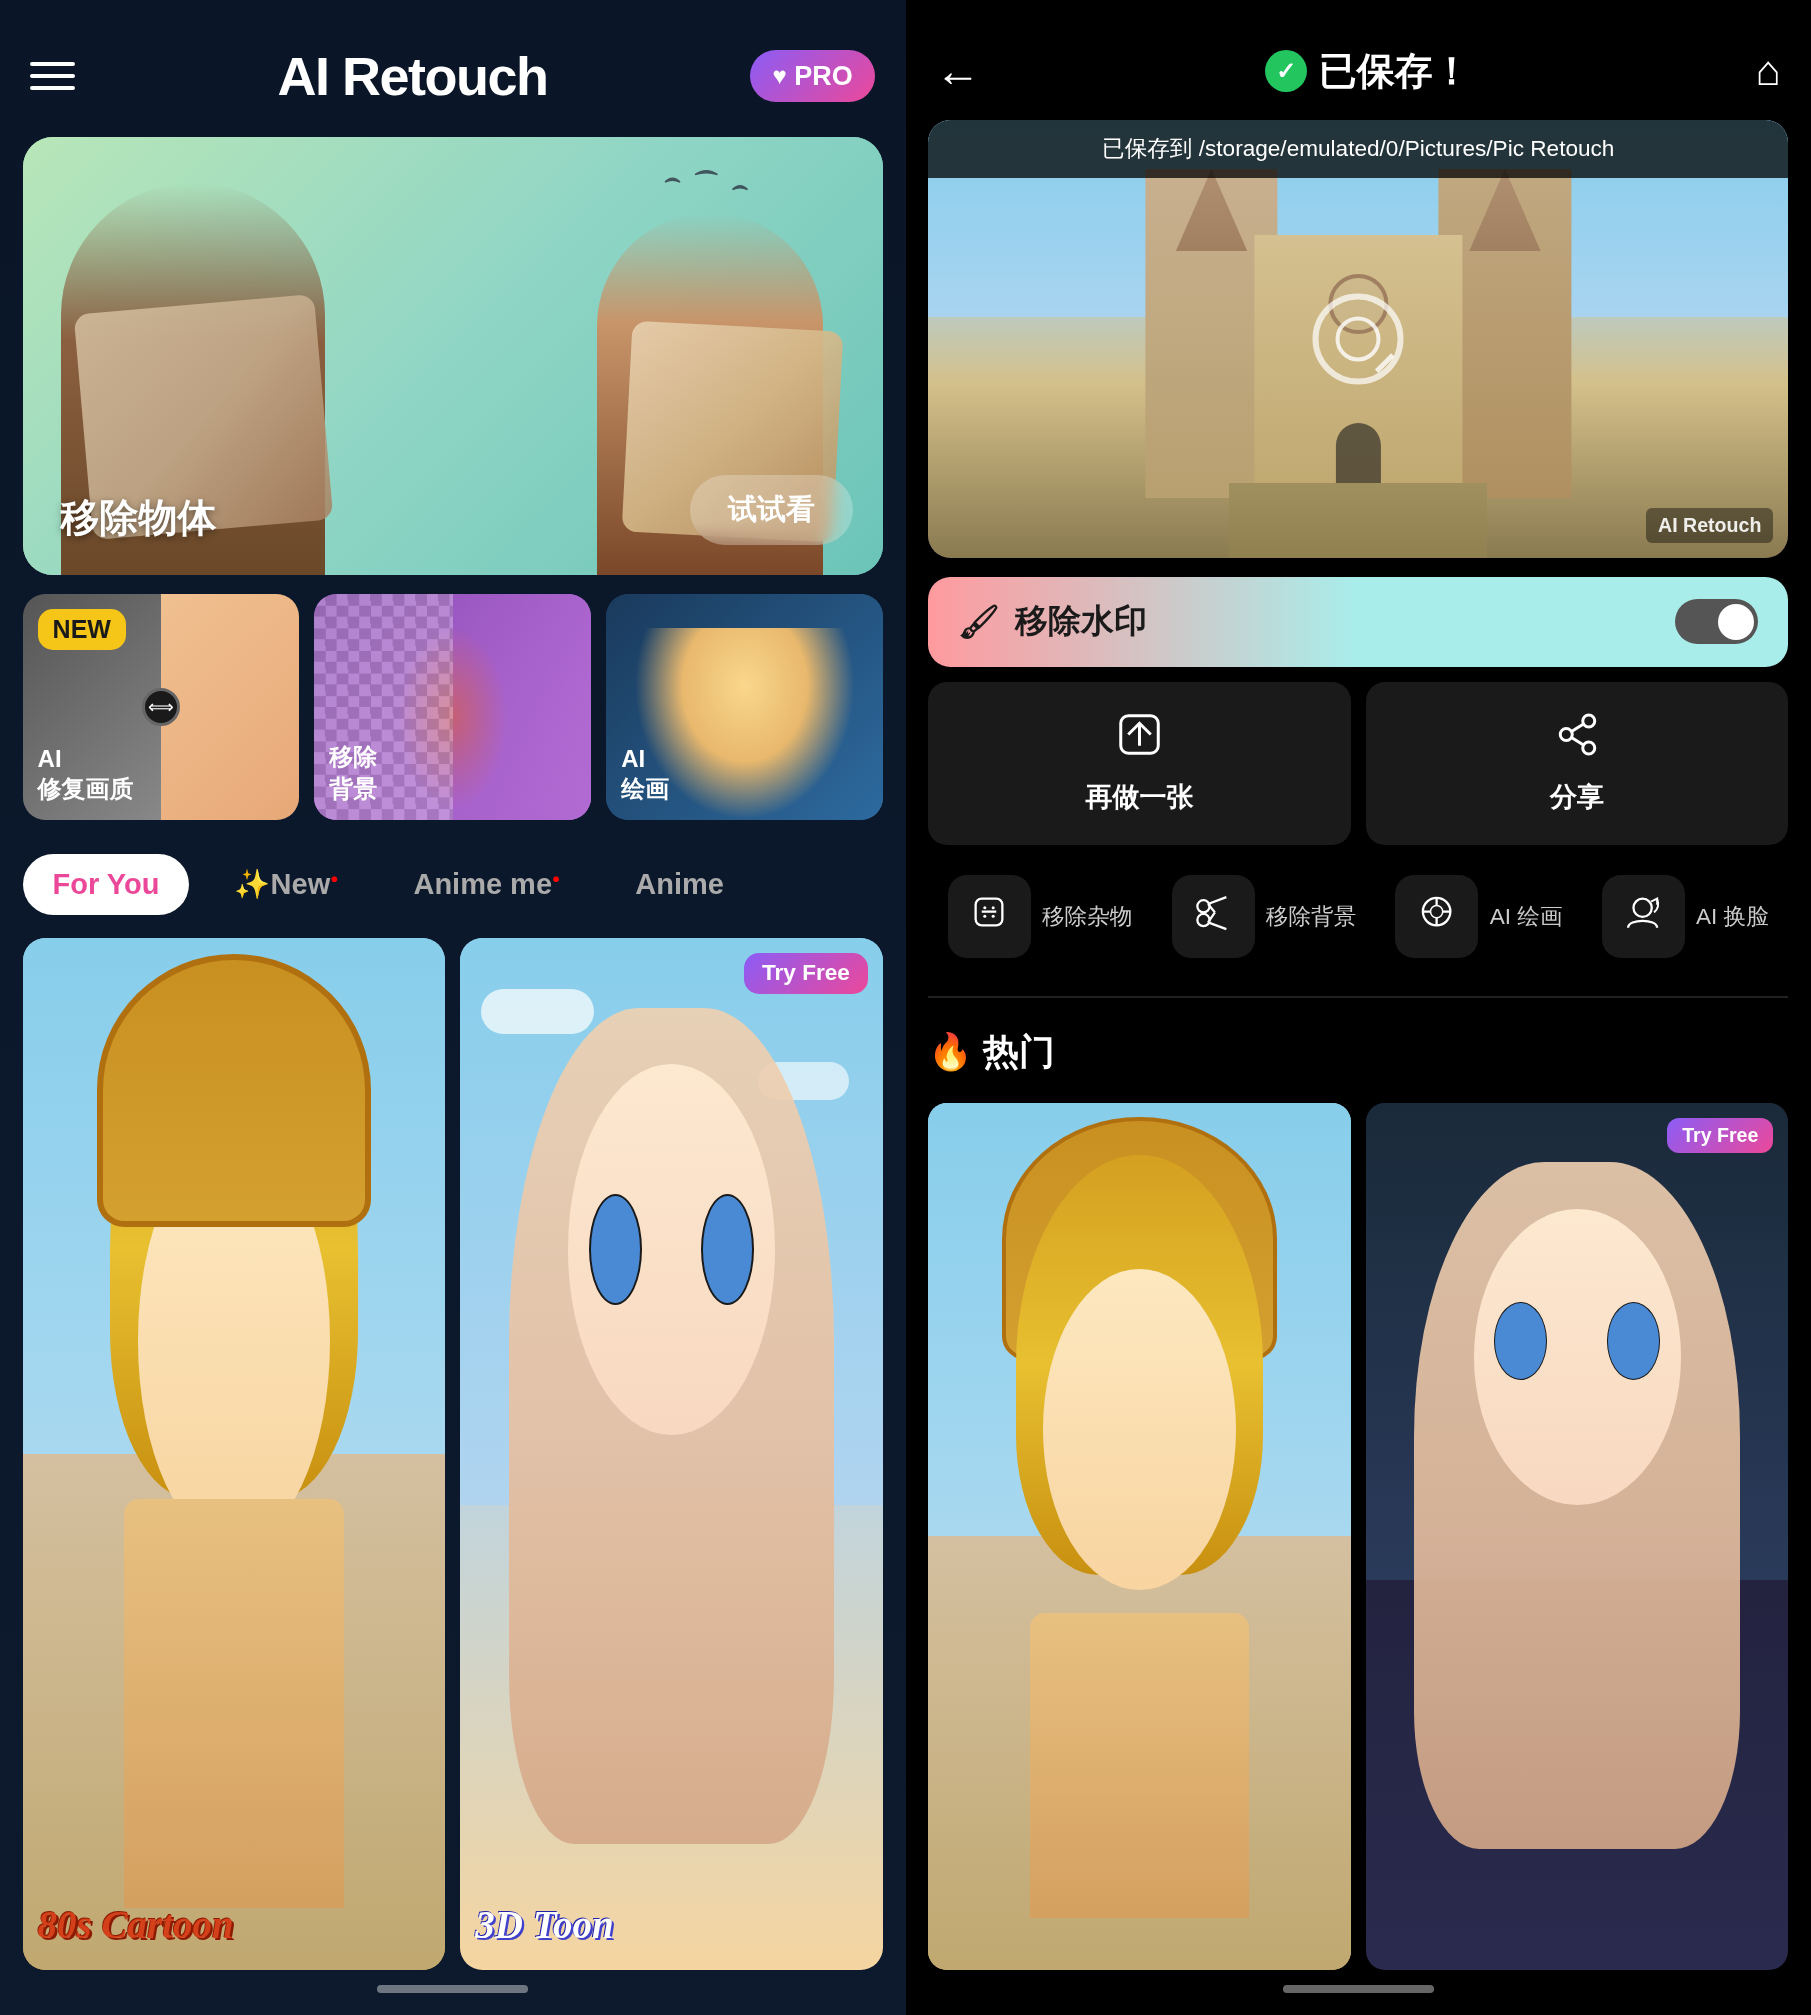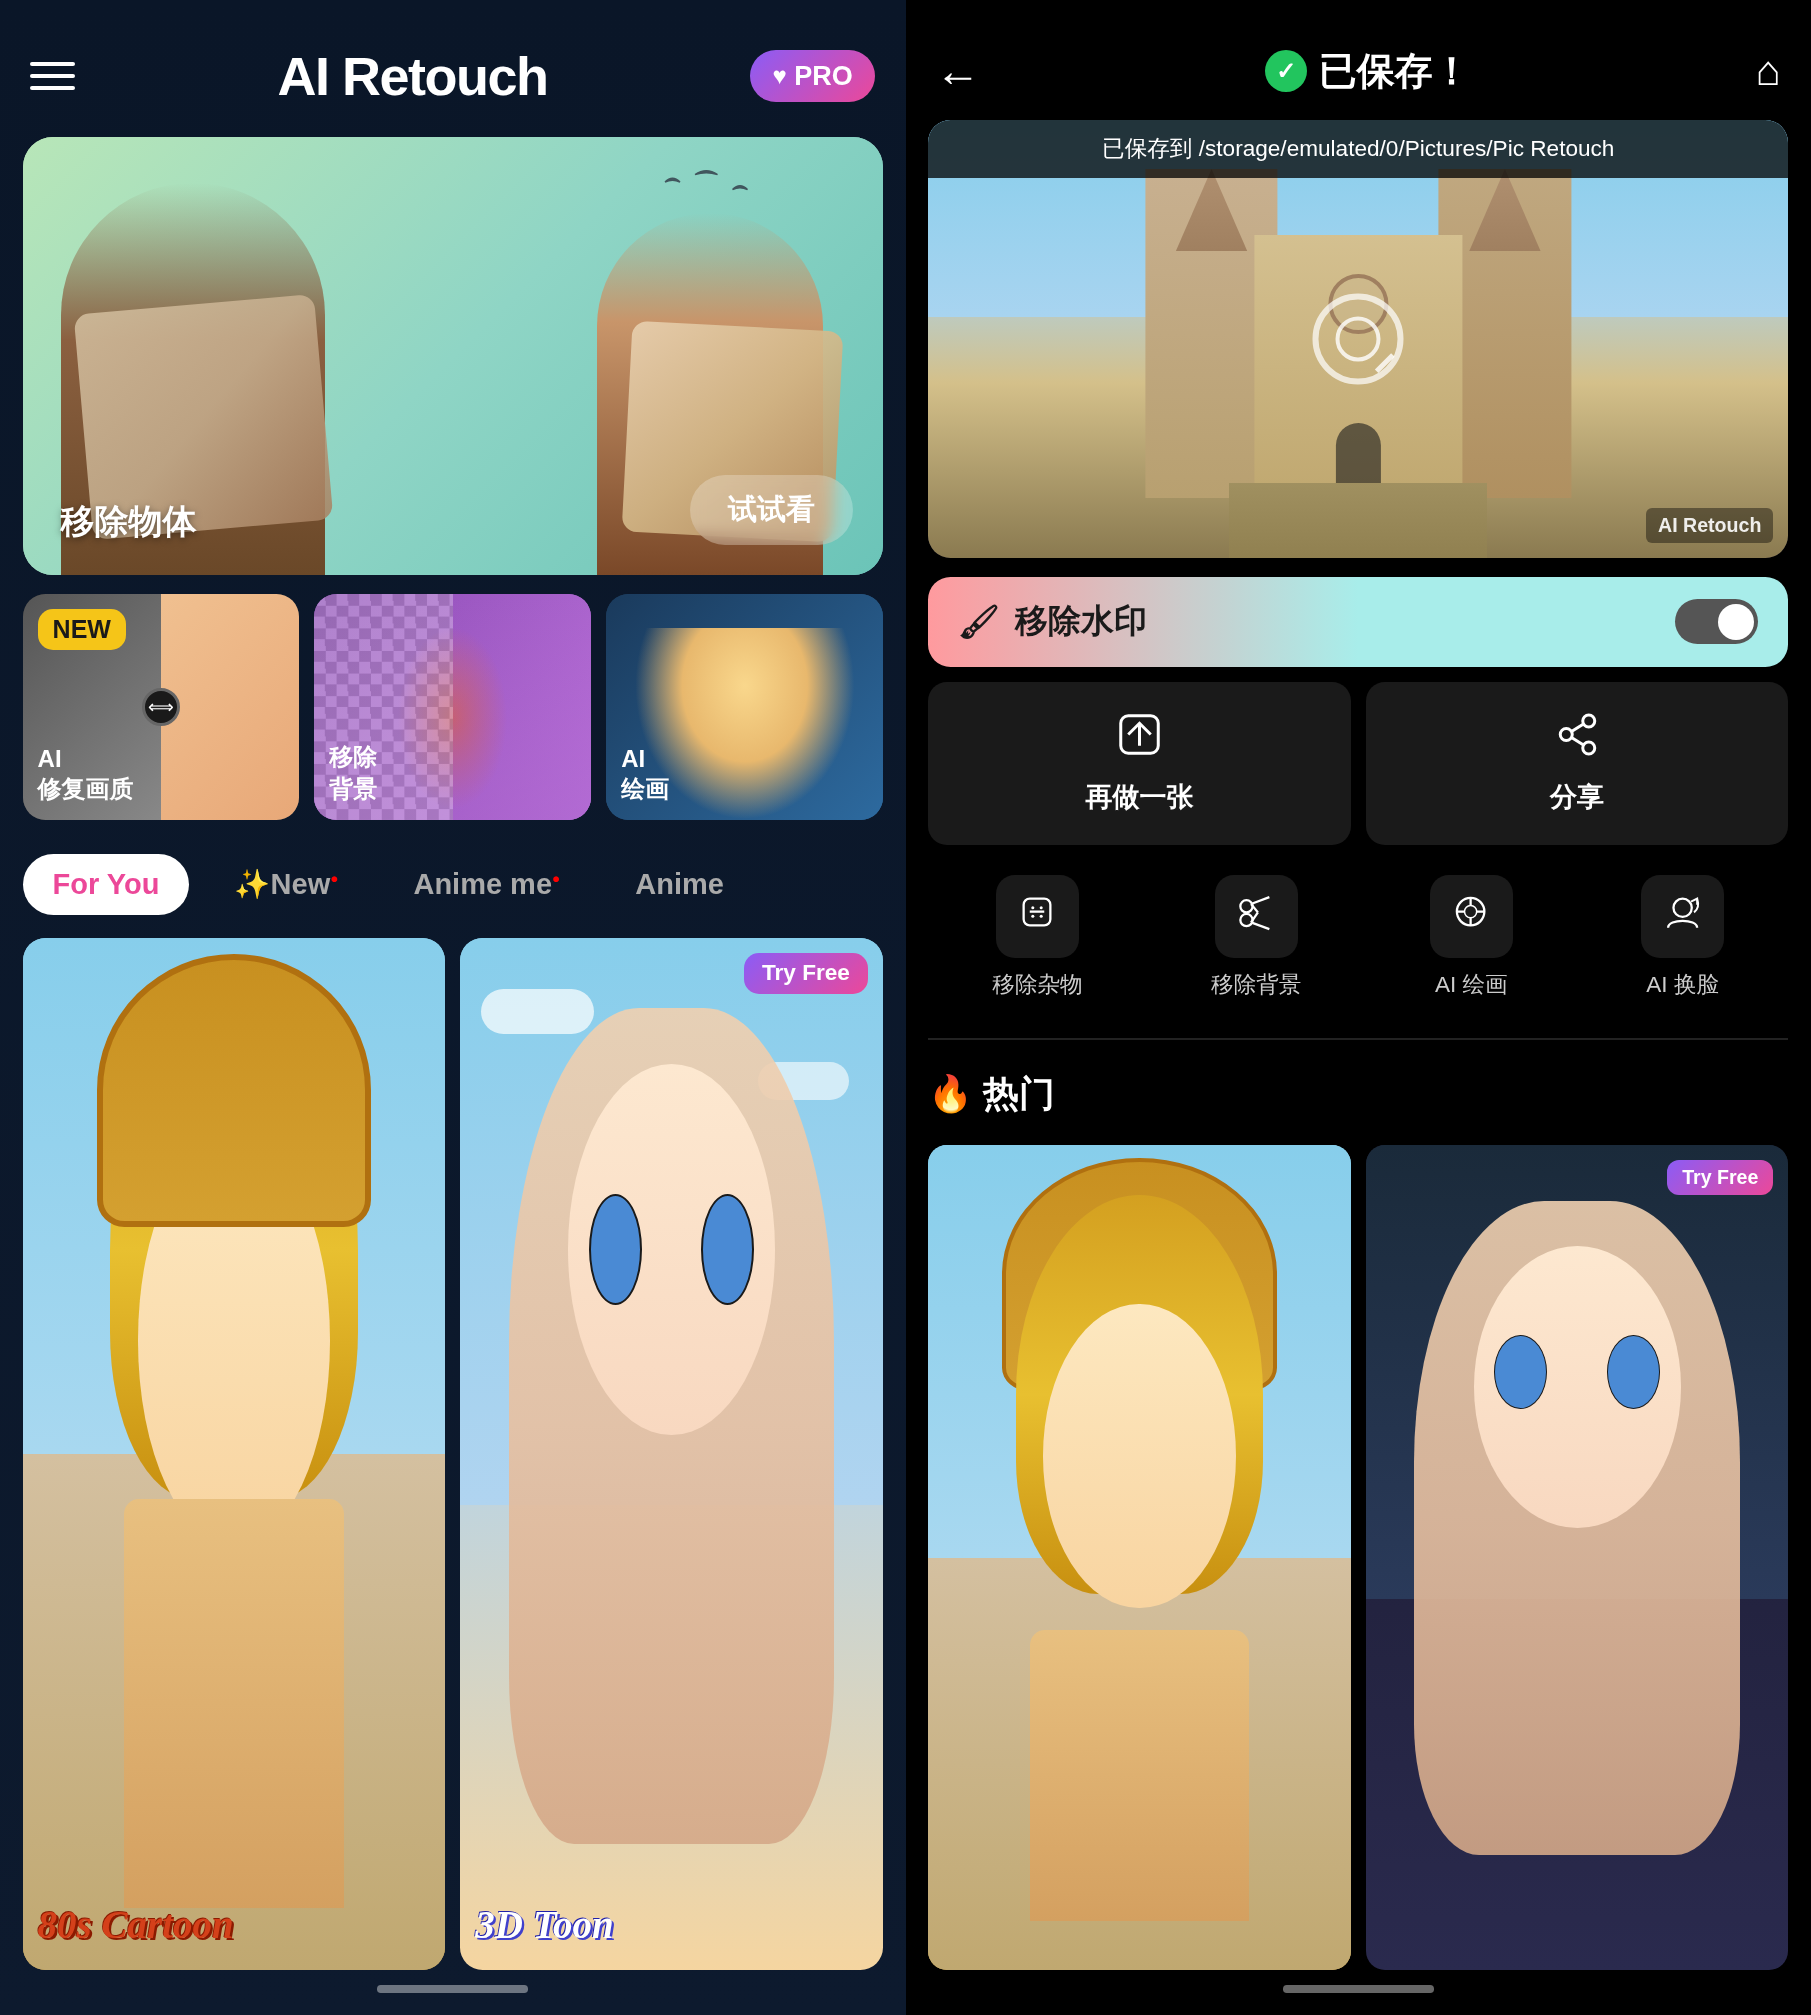--- a/index.html
+++ b/index.html
@@ -80,21 +80,21 @@
     .hero-image-bg {
       position: absolute;
       inset: 0;
       background: linear-gradient(135deg, #b8e6b8 0%, #8fd5c5 50%, #6bc4b8 100%);
     }
     .hero-text-overlay {
       position: absolute;
       bottom: 30px;
       left: 38px;
       color: white;
-      font-size: 34px;
+      font-size: 39px;
       font-weight: 800;
       text-shadow: 0 1.5px 7.5px rgba(0,0,0,0.5);
     }
     .hero-try-btn {
       position: absolute;
       bottom: 30px;
       right: 30px;
       background: rgba(255,255,255,0.25);
       backdrop-filter: blur(7.5px);
       border: none;
@@ -526,21 +526,20 @@
     }
 
     .ai-tools-grid {
       display: flex;
       justify-content: space-around;
       margin-bottom: 38px;
       flex-shrink: 0;
     }
     .tool-item {
       display: flex;
-      flex-direction: column;
       align-items: center;
       gap: 11.3px;
       cursor: pointer;
     }
     .tool-icon-wrap {
       width: 83px;
       height: 83px;
       background: #1a1a1a;
       border-radius: 19px;
       display: flex;

